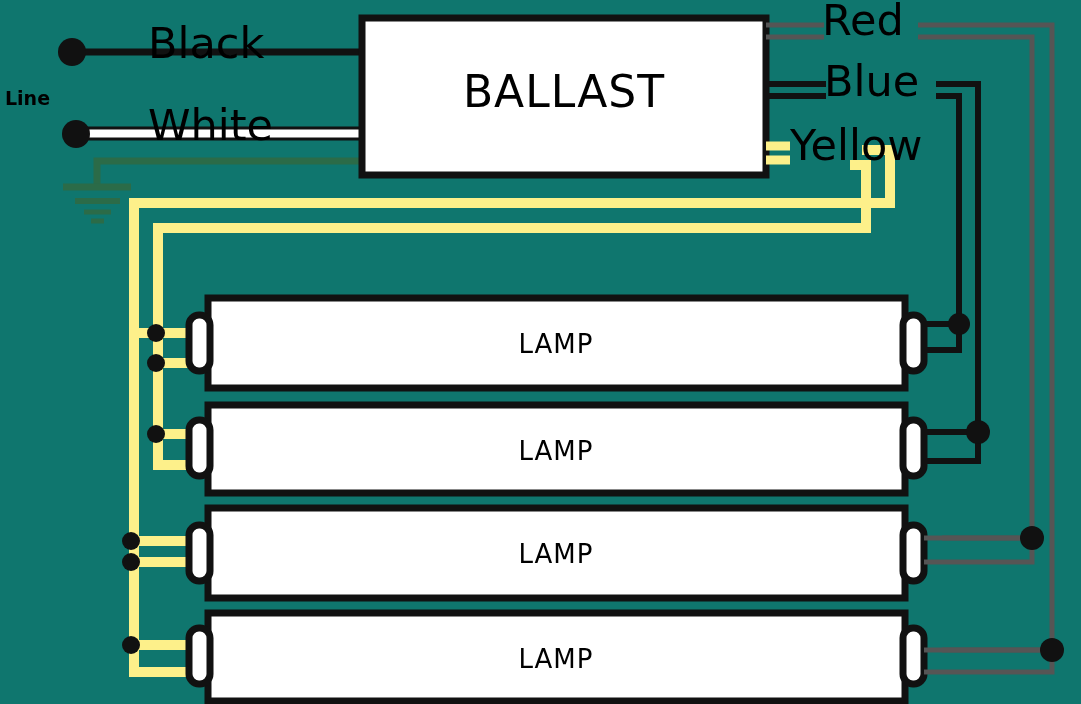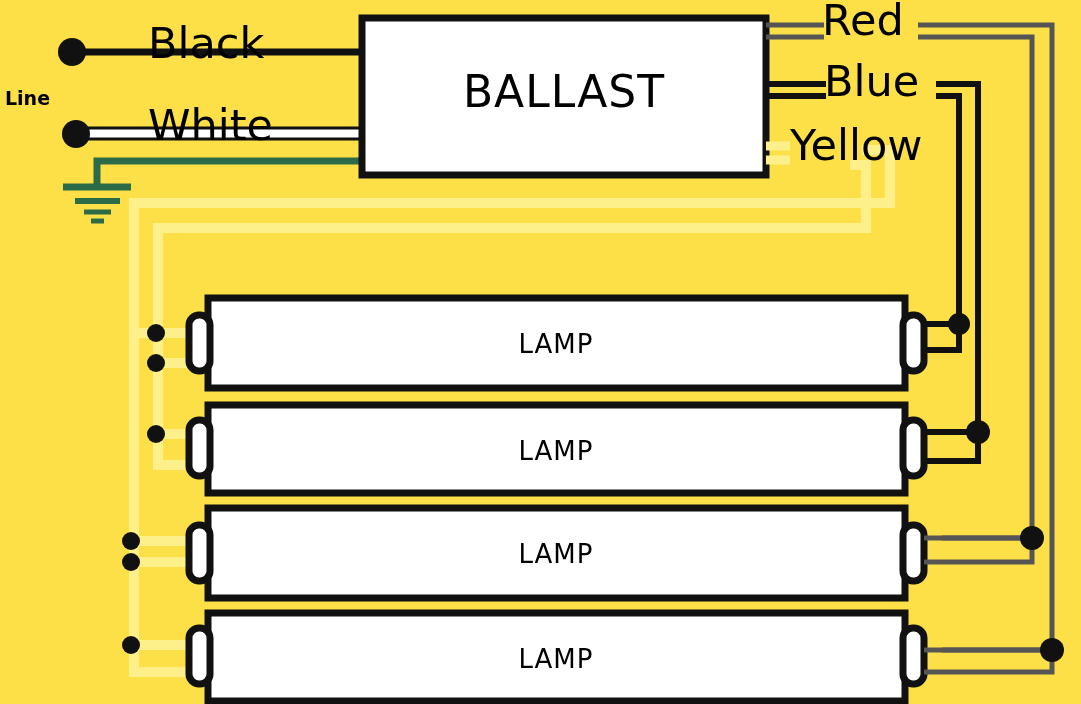--- a/index.html
+++ b/index.html
@@ -10,21 +10,21 @@
   body {
     font-family: "DejaVu Sans", sans-serif;
     width: 1081px;
     height: 704px;
     overflow: hidden;
   }
   #diagram-root {
     position: relative;
     width: 1081px;
     height: 704px;
-    background: #fde047;
+    background: #0f766e;
     text-decoration: underline;
   }
   svg.wiring {
     display: block;
     width: 1081px;
     height: 704px;
   }
   .wire-black { stroke: #111111; fill: none; }
   .wire-gray  { stroke: #555555; fill: none; }
   .wire-yellow{ stroke: #fdf08a; fill: none; }

